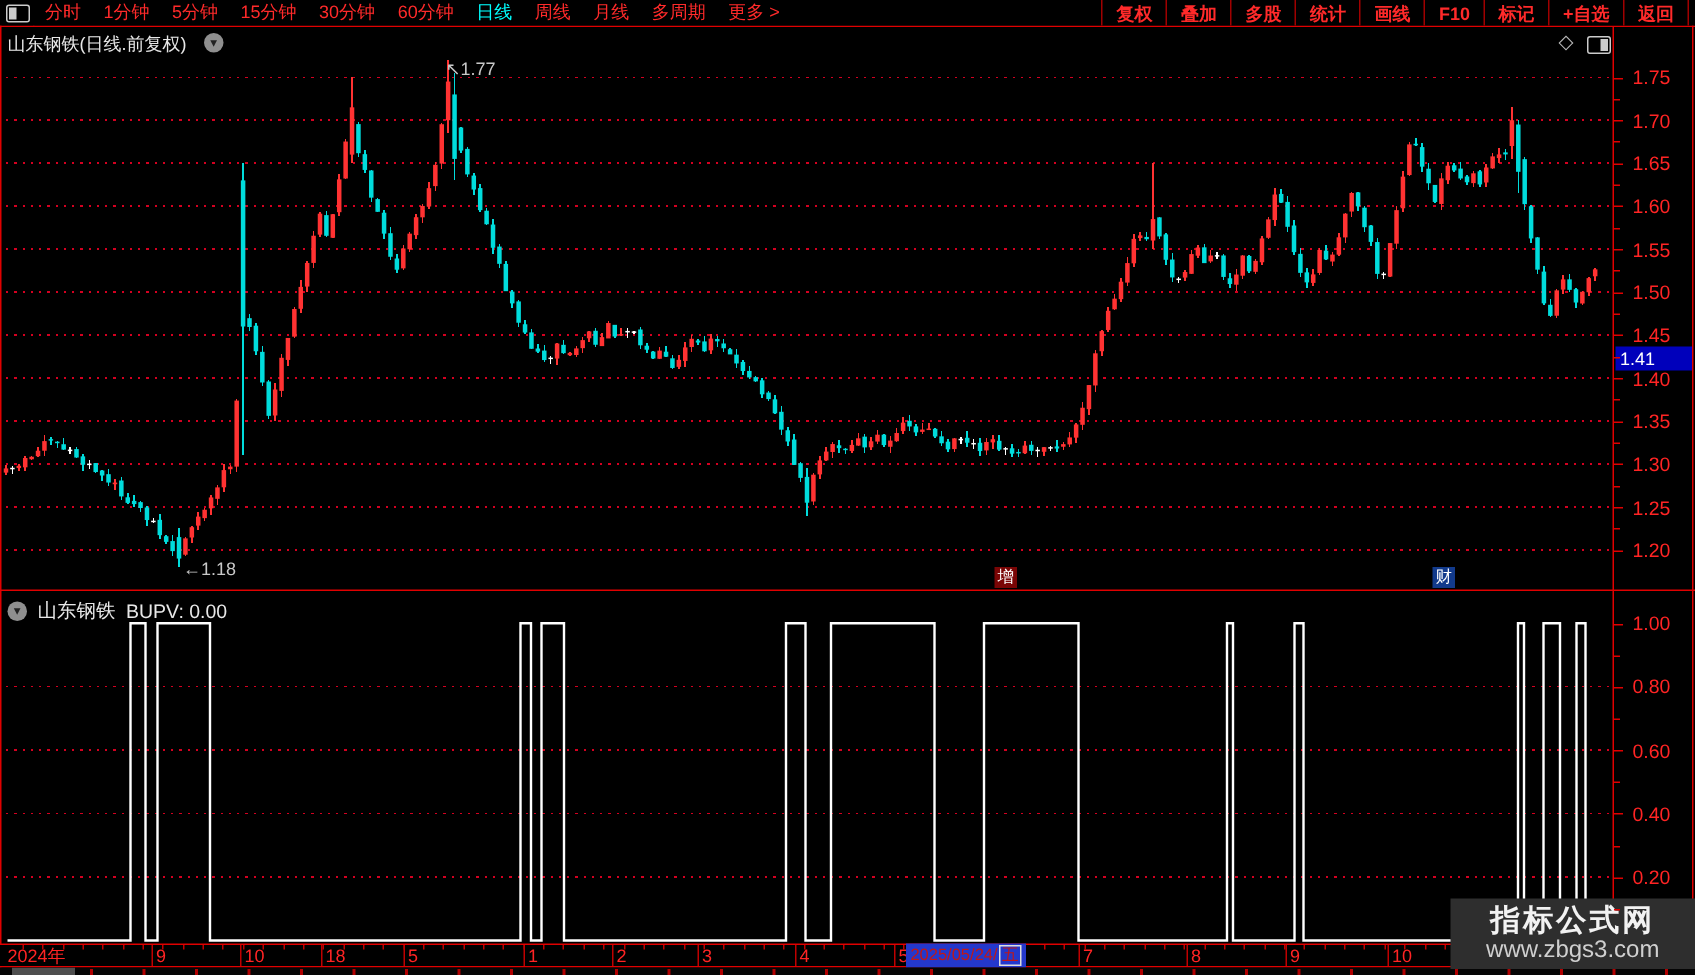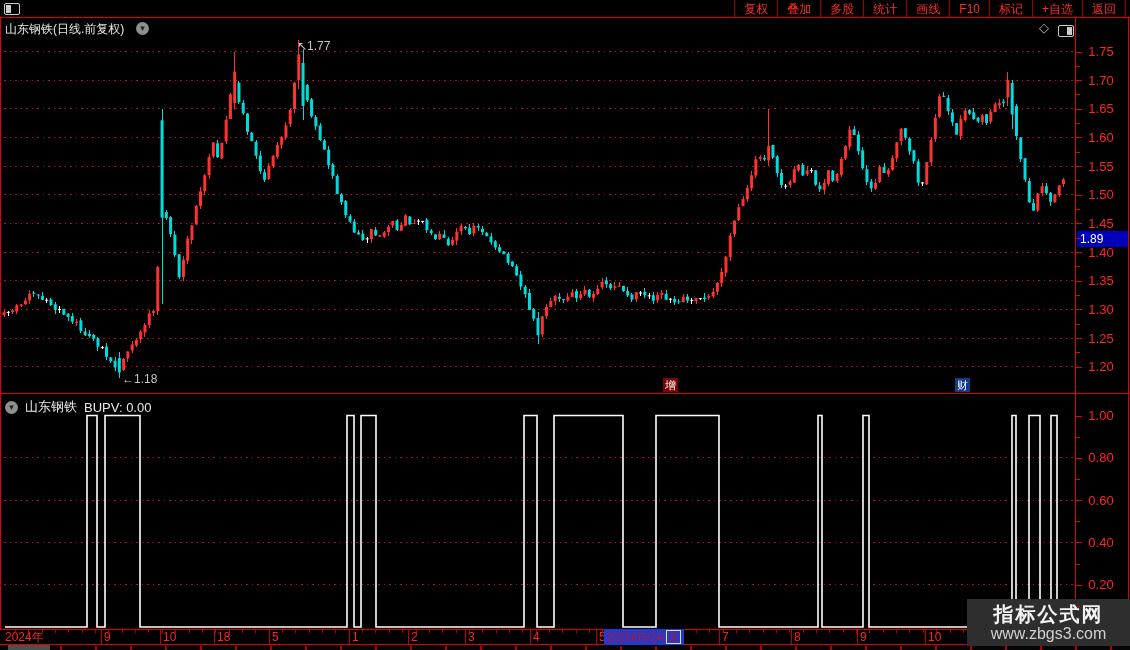--- a/index.html
+++ b/index.html
@@ -4,21 +4,21 @@
 <style>
   html,body{margin:0;padding:0;background:#000;}
   body{width:1130px;height:650px;position:relative;overflow:hidden;
        font-family:"Liberation Sans","DejaVu Sans",sans-serif;}
   .abs{position:absolute;}
   
   #toolbar{left:0;top:0;width:1130px;height:17px;background:#000;}
   #tb-left{position:absolute;left:30px;top:0;height:17px;display:flex;gap:15px;align-items:center;}
   .tb-item{font-size:12px;color:#ff2a2a;white-space:nowrap;cursor:default;}
   .tb-item.active{color:#00ffff;}
-  #tb-right{position:absolute;right:4px;top:0;height:17px;display:flex;align-items:stretch;}
+  #tb-right{position:absolute;right:4px;top:0;height:17px;display:flex;align-items:stretch;font-weight:bold;}
   .tbr-item{font-size:12px;color:#ff2a2a;padding:1px 9px 0 9px;border-left:1px solid #a00000;
             display:flex;align-items:center;white-space:nowrap;}
   .tbr-item:last-child{border-right:1px solid #a00000;}
   .win-icon{width:14px;height:10px;border:1px solid #cccccc;border-radius:2px;position:relative;display:inline-block;}
   .win-icon .half{position:absolute;top:1px;bottom:1px;width:5px;background:#cccccc;}
   .half.l{left:1px;} .half.r{right:1px;}
   
   .hline{background:#e00000;height:1px;}
   .vline{background:#e00000;width:1px;}
   
@@ -74,20 +74,33 @@
 <div class="abs vline" style="left:0;top:0;height:645px;"></div>
 <div class="abs vline" style="left:1128px;top:0;height:645px;"></div>
 <div class="abs vline" style="left:1075px;top:18px;height:627px;"></div>
 <div class="abs vline" style="left:22px;top:1px;height:16px;"></div>
 
 
 <div class="abs" id="toolbar">
   <span class="win-icon" style="position:absolute;left:4px;top:3px;">
       <span class="half l"></span>
     </span>
+  <div id="tb-left">
+      <span class="tb-item">分时</span>
+      <span class="tb-item">1分钟</span>
+      <span class="tb-item">5分钟</span>
+      <span class="tb-item">15分钟</span>
+      <span class="tb-item">30分钟</span>
+      <span class="tb-item">60分钟</span>
+      <span class="tb-item active">日线</span>
+      <span class="tb-item">周线</span>
+      <span class="tb-item">月线</span>
+      <span class="tb-item">多周期</span>
+      <span class="tb-item">更多 &gt;</span>
+    </div>
   <div id="tb-right">
       <span class="tbr-item">复权</span>
       <span class="tbr-item">叠加</span>
       <span class="tbr-item">多股</span>
       <span class="tbr-item">统计</span>
       <span class="tbr-item">画线</span>
       <span class="tbr-item">F10</span>
       <span class="tbr-item">标记</span>
       <span class="tbr-item">+自选</span>
       <span class="tbr-item">返回</span>
@@ -620,21 +633,21 @@
   </g>
   <g>
     <text class="anno" x="122" y="383" fill="#c8c8c8" font-size="12"><tspan>←</tspan><tspan>1.18</tspan></text>
   </g>
 </svg>
 
 <div class="abs evt" id="evt-inc" style="left: 663px; background: rgb(122, 5, 5);">增</div>
 <div class="abs evt" id="evt-fin" style="left: 955px; background: rgb(18, 58, 140);">财</div>
 
 <div id="main-axis"></div>
-<div class="abs" id="cursor-price">1.89</div>
+<div class="abs" id="cursor-price">1.41</div>
 
 
 <div class="abs" id="ind-header">
   <span class="chev">▾</span>
   <span id="ind-source">山东钢铁</span>
   <span id="ind-value">BUPV: 0.00</span>
 </div>
 
 <svg class="abs" id="ind-plot" style="left:2px;top:394px;" width="1073" height="234" viewBox="2 394 1073 234">
   <g id="ind-grid">

